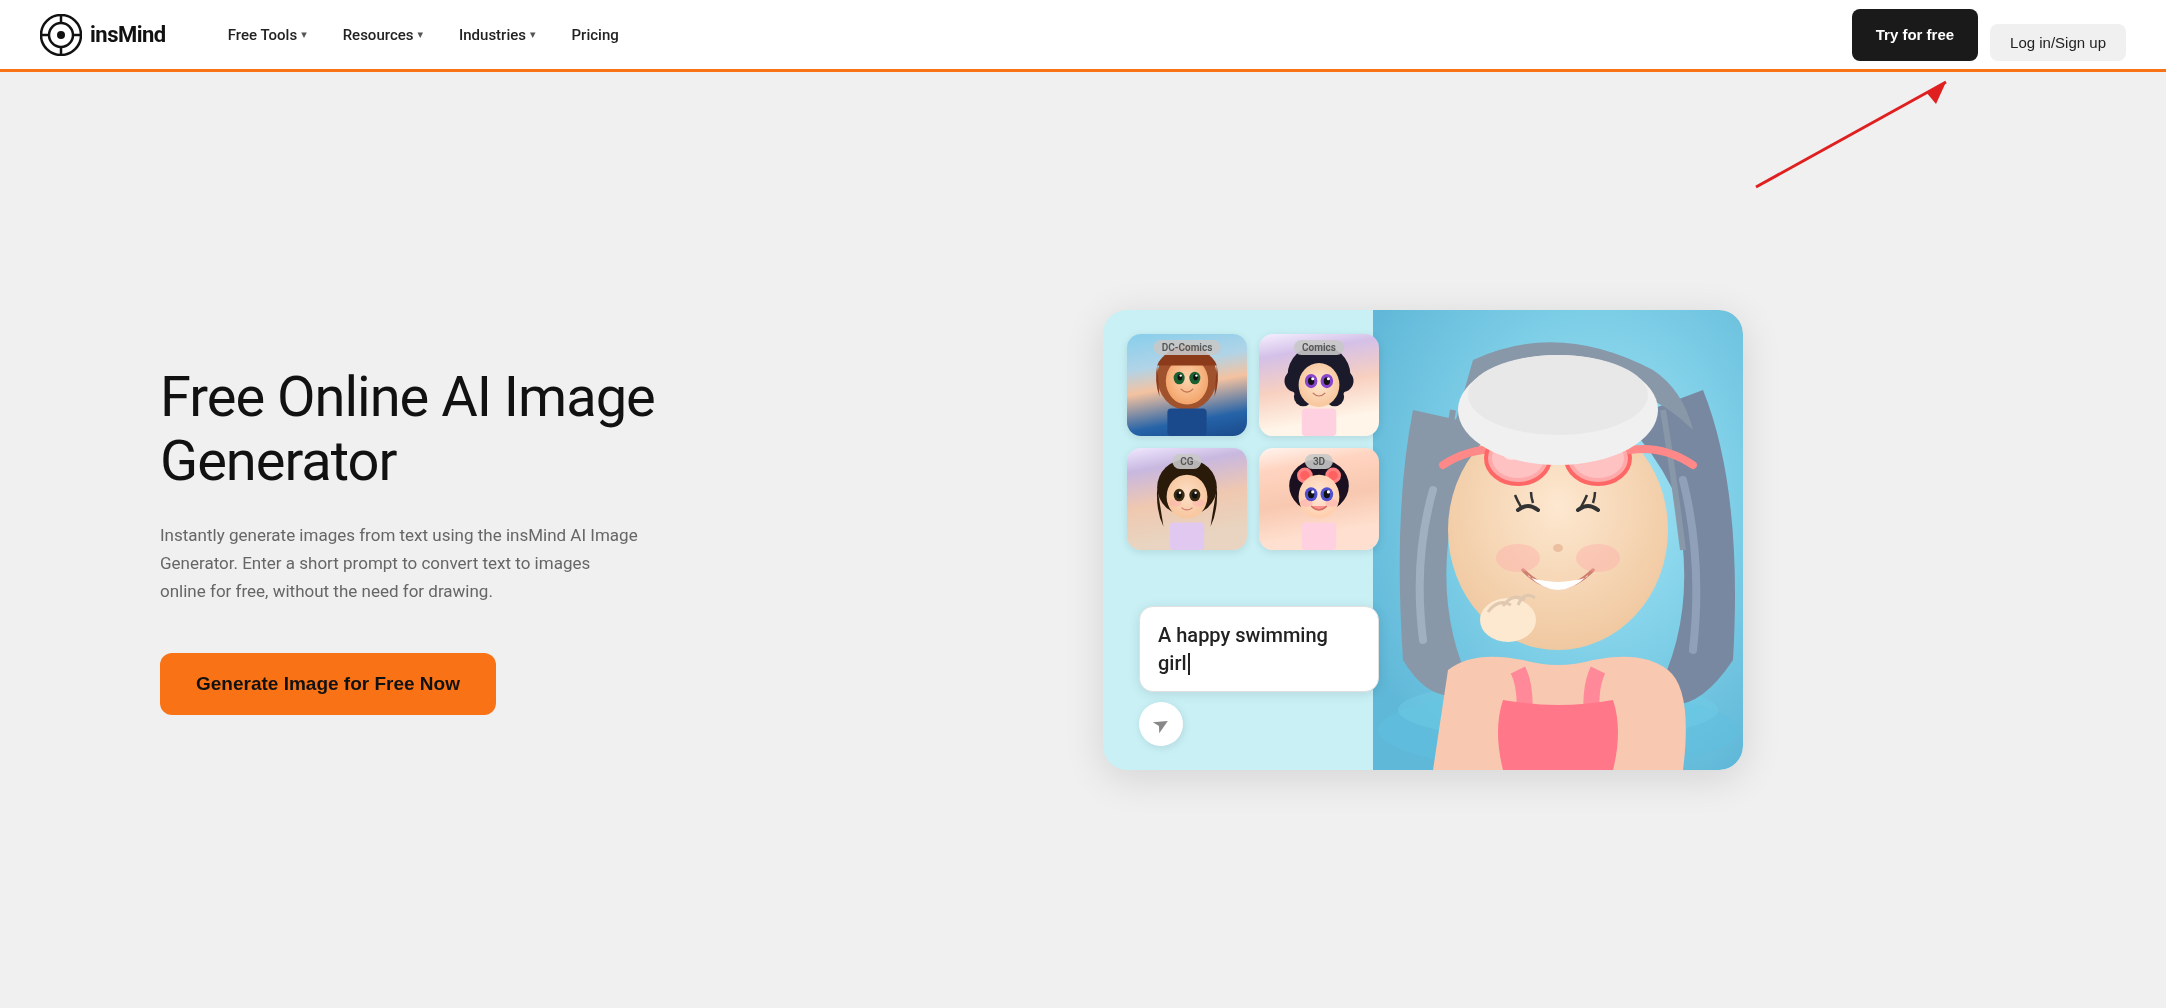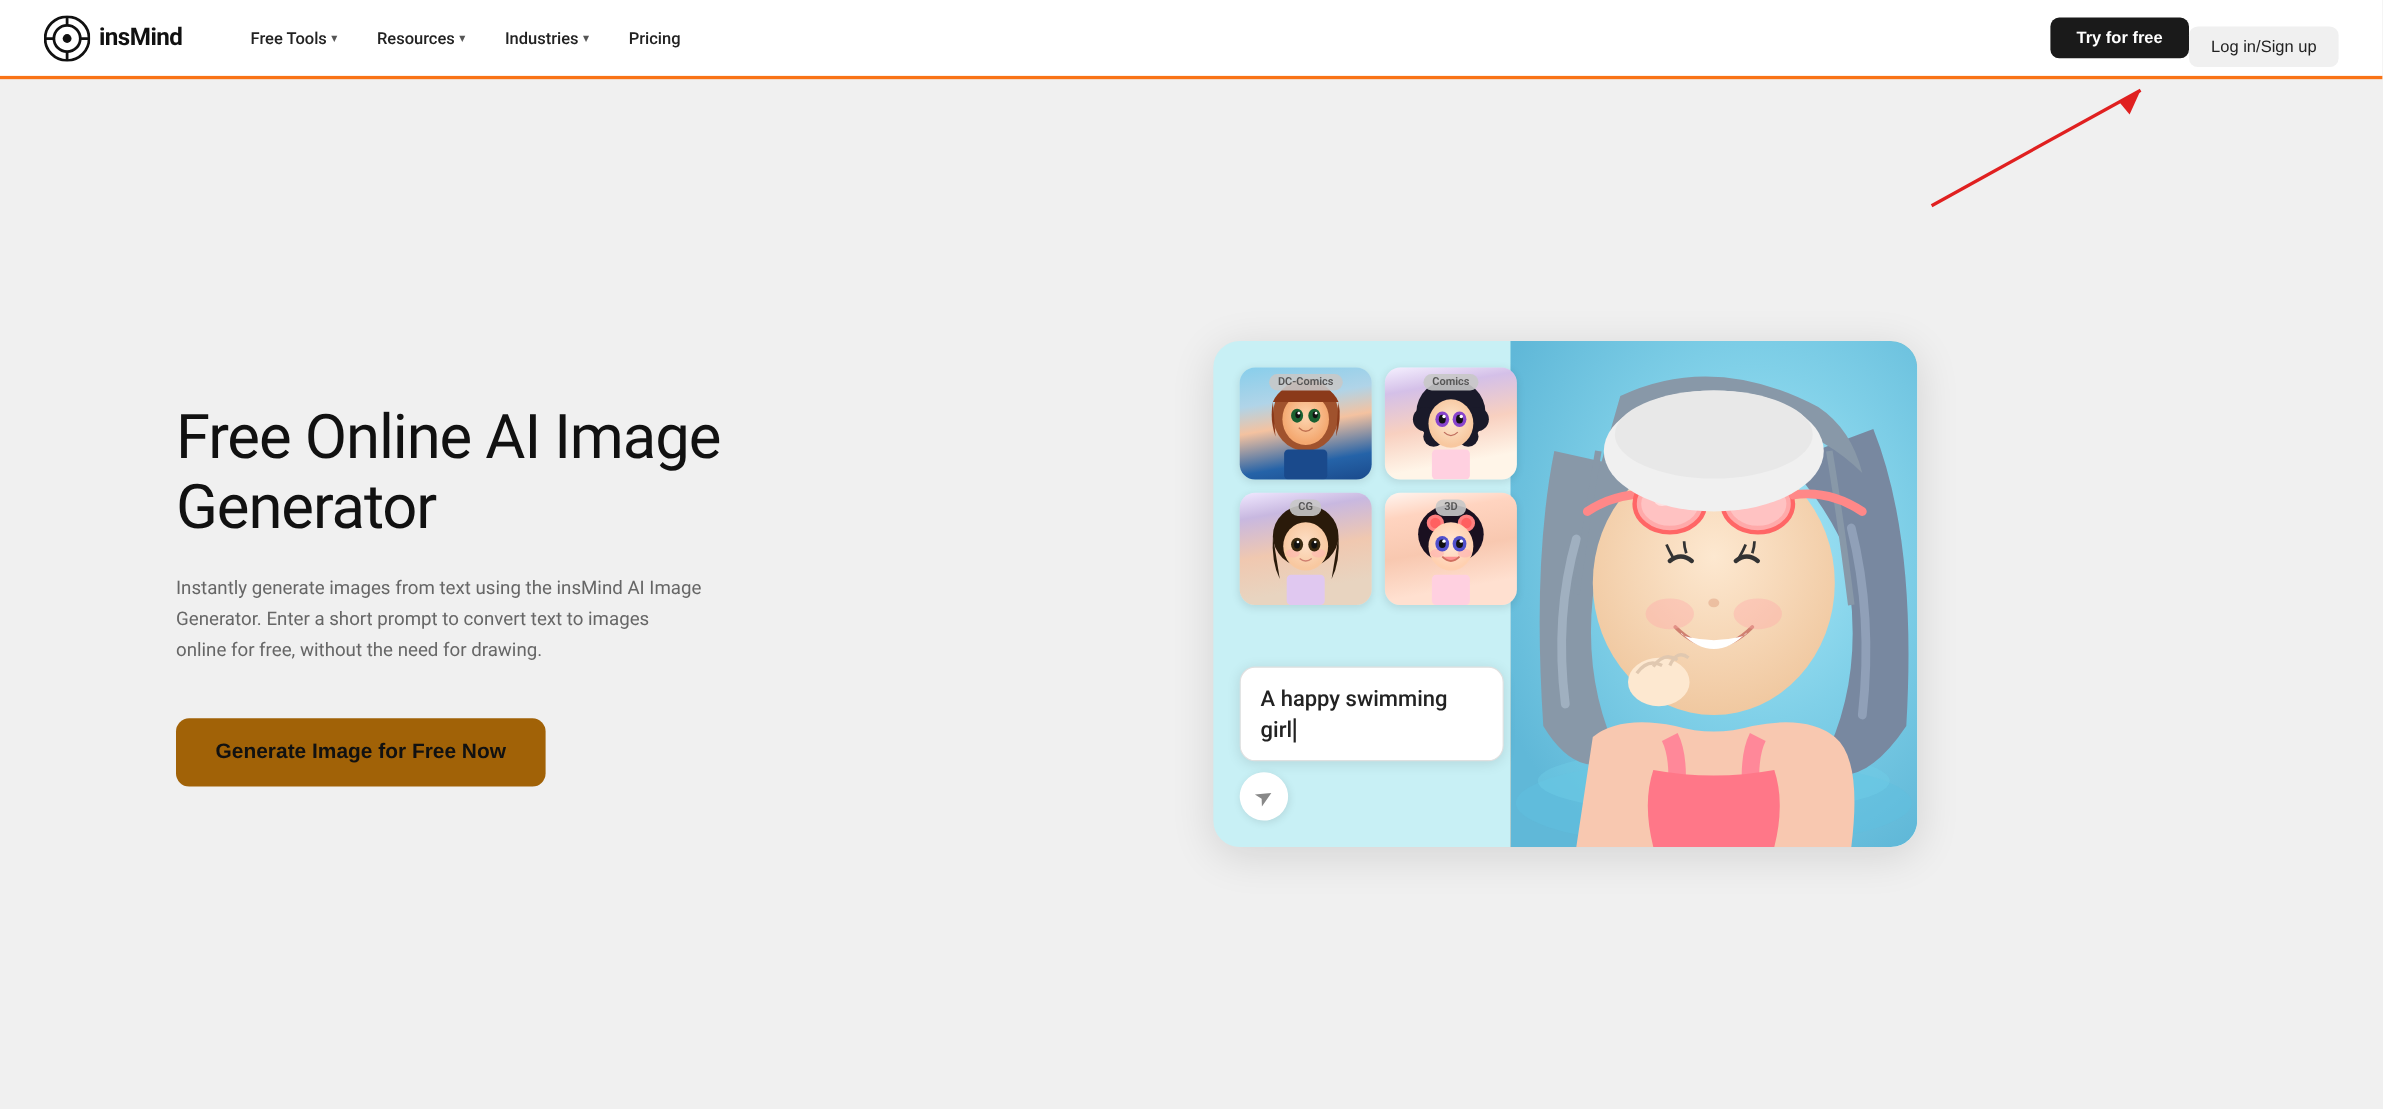--- a/index.html
+++ b/index.html
@@ -63,22 +63,21 @@
     .nav-pricing {
       font-size: 15px;
       font-weight: 500;
       color: #222;
       padding: 8px 14px;
       cursor: pointer;
       border-radius: 6px;
     }
     .navbar-actions {
       display: flex;
-      align-items: center;
-      gap: 0;
+      gap: 12px;
     }
     .btn-try {
       background: #1a1a1a;
       color: #fff;
       border: none;
       border-radius: 8px;
       padding: 10px 24px;
       font-size: 15px;
       font-weight: 600;
       cursor: pointer;
@@ -135,21 +134,21 @@
       letter-spacing: -1px;
     }
     .hero-subtitle {
       font-size: 17px;
       color: #666;
       line-height: 1.65;
       margin-bottom: 48px;
       max-width: 480px;
     }
     .btn-generate {
-      background: #a16207;
+      background: #f97316;
       color: #111;
       border: none;
       border-radius: 12px;
       padding: 20px 36px;
       font-size: 19px;
       font-weight: 700;
       cursor: pointer;
       transition: background 0.15s, transform 0.1s;
       white-space: nowrap;
     }
@@ -226,21 +225,21 @@
     
     .face-svg {
       width: 100%;
       height: 100%;
     }
 
     
     .mockup-chat {
       position: absolute;
       bottom: 24px;
-      left: 24px;
+      left: 36px;
       width: 240px;
       z-index: 5;
     }
     .chat-bubble {
       background: #ffffff;
       border-radius: 14px;
       padding: 14px 18px;
       margin-bottom: 10px;
       box-shadow: 0 2px 12px rgba(0,0,0,0.1);
       font-size: 20px;

